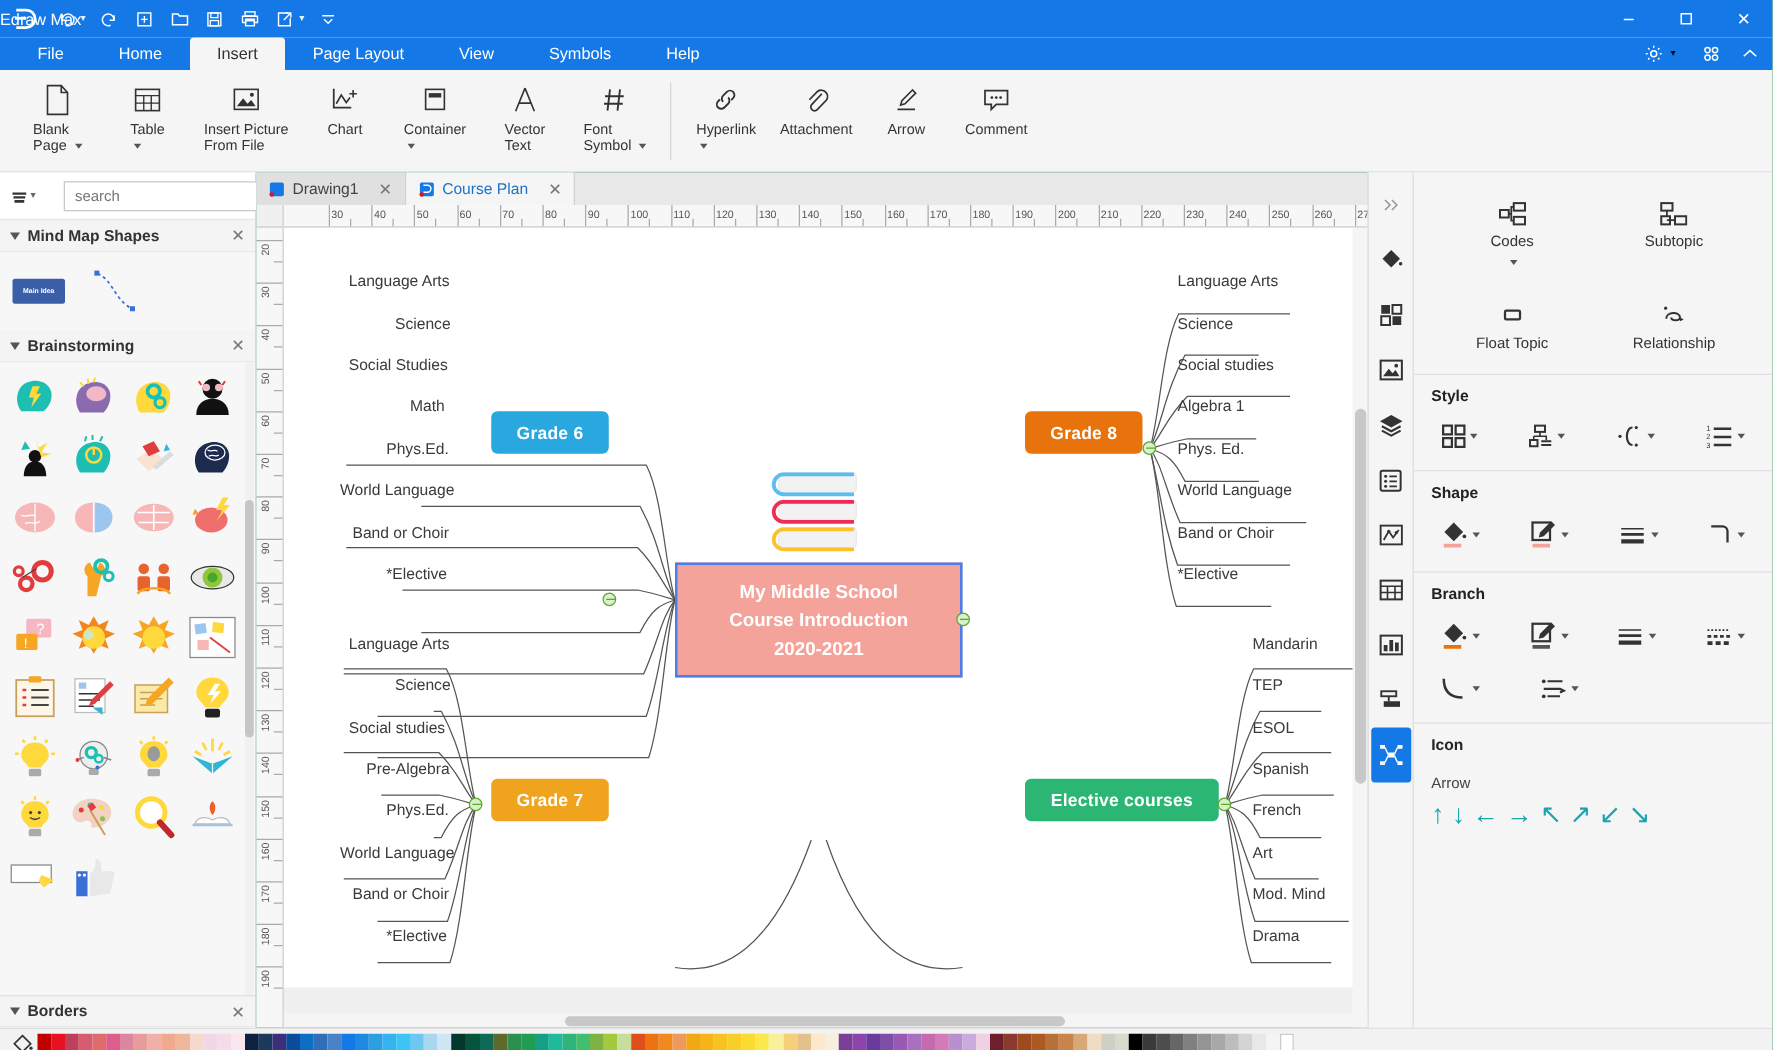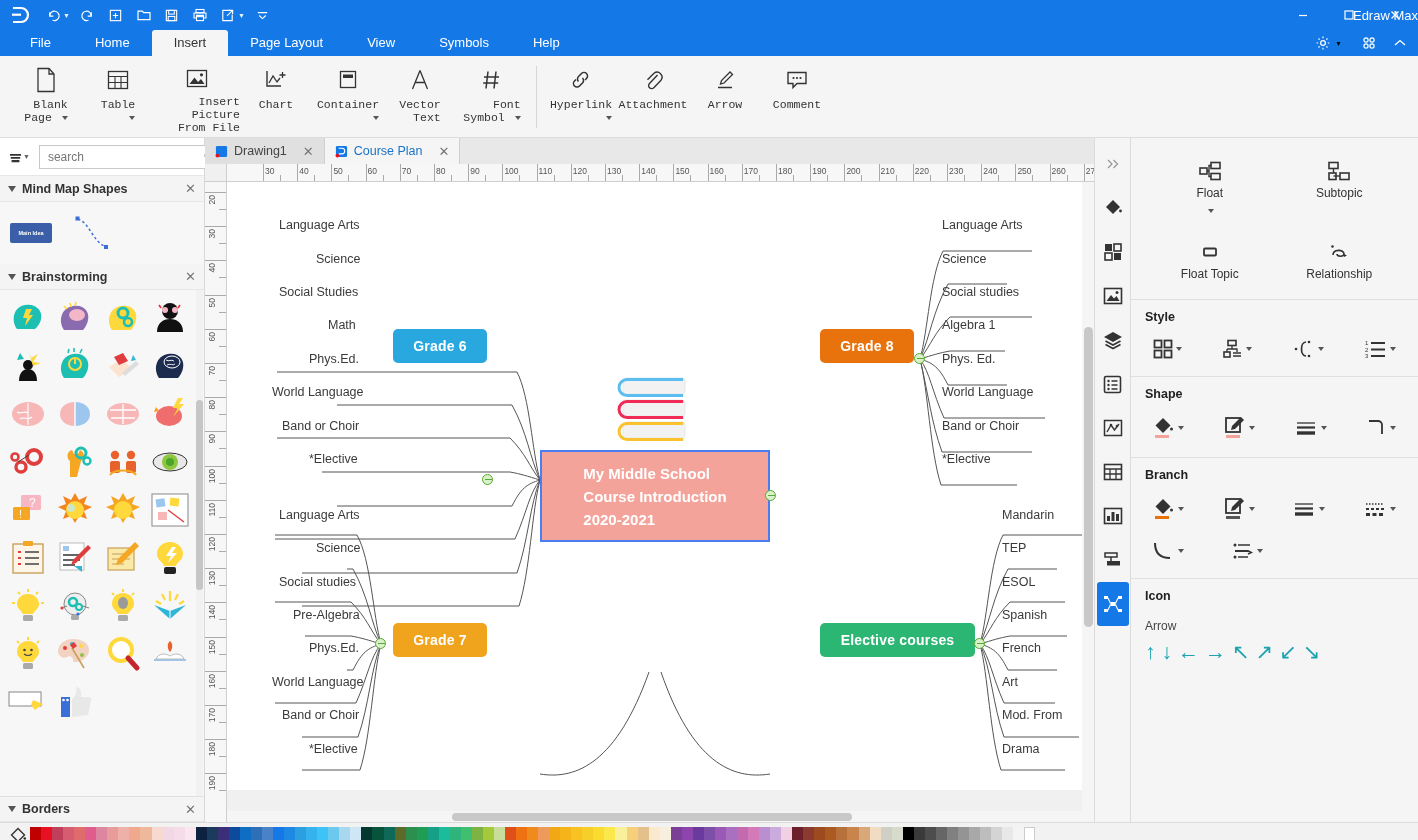--- a/index.html
+++ b/index.html
@@ -16,21 +16,21 @@
   }
   .logo { width: 40px; display:flex; align-items:center; justify-content:center; }
   .qat { display: flex; align-items: center; gap: 2px; }
   .qat-btn {
     width: 26px; height: 24px; display: flex; align-items: center;
     justify-content: center; cursor: pointer; border-radius: 2px;
   }
   .qat-grp { display:flex; align-items:center; cursor:pointer; border-radius:2px; }
   .caret-w { font-size: 7px; margin-left:-3px; margin-right:3px; opacity:.9; }
   .app-title {
-    position: absolute; left: 0; right: 0; text-align: right;
+    position: absolute; left: 0; right: 0; text-align: left;
     font-size: 13px; color: #fff; pointer-events: none;
   }
   .wincontrols { position: absolute; right: 0; top: 0; display: flex; height: 30px; }
   .wc { width: 46px; height: 30px; display:flex; align-items:center; justify-content:center; cursor:pointer; }
 
   
   .menubar {
     height: 26px; background: #1478e6; display: flex; align-items: flex-end;
     position: relative; padding-left: 8px;
   }
@@ -46,39 +46,38 @@
   .ribbon {
     height: 82px; background: #f5f5f5; border-bottom: 1px solid #dcdcdc;
     display: flex; align-items: flex-start; padding: 4px 0 0 10px;
   }
   .rb {
     width: 72px; height: 74px; display: flex; flex-direction: column;
     align-items: center; cursor: pointer; border-radius: 3px; padding-top: 5px;
   }
   .rb .ri { height: 30px; display: flex; align-items: center; justify-content: center; }
   .rb .rl {
-    font-size: 11.5px; color: #333; text-align: right; line-height: 13px;
+    font-size: 11.5px; color: #333; text-align: left; line-height: 13px;
     margin-top: 3px;
-    font-family: Liberation Mono, monospace;
   }
   .rb.wide { width: 86px; }
   .rb-sep { width: 1px; height: 62px; background: #d6d6d6; margin: 6px 8px 0 8px; }
   .tri { display:inline-block; width:0;height:0;border-left:3.5px solid transparent;border-right:3.5px solid transparent;border-top:4px solid #555; vertical-align: middle; margin-left: 3px;}
 
   
   .main { display: flex; height: 684px; }
 
   
   .libpanel { width: 205px; background: #fff; border-right: 1px solid #d8d8d8; display: flex; flex-direction: column; }
   .lib-head {
     height: 24px; display:flex; align-items:center; justify-content: space-between;
     padding: 0 8px; background:#fff;
   }
   .lib-head-title { font-size: 12.5px; color: #333; }
-  .lib-search { height: 38px; display:flex; align-items:center; padding: 0 6px; gap: 4px; border-bottom: 1px solid #e6e6e6; }
+  .lib-search { height: 38px; display:flex; align-items:center; padding: 0 6px; gap: 16px; border-bottom: 1px solid #e6e6e6; }
   .lib-icon-btn { display:flex; align-items:center; cursor:pointer; padding: 2px; }
   .search-wrap {
     flex: 1; height: 24px; border: 1px solid #c8c8c8; background:#fff; display:flex;
     align-items:center; padding: 0 4px 0 8px;
   }
   .search-wrap input { border:0; outline:0; flex:1; font-size: 12px; color:#666; font-family:"Liberation Sans",sans-serif; background: transparent;}
   .spin { display:flex; flex-direction:column; gap:1px; }
   .spin div {
     width:19px; height:11px; border:1px solid #c8c8c8; display:flex; align-items:center;
     justify-content:center; cursor:pointer; background:#fafafa;
@@ -123,21 +122,21 @@
   .hsb-thumb { position:absolute; left: 225px; bottom:1px; height:8px; width: 400px; background:#c8c8c8; border-radius:5px; }
 
   
   .node {
     position: absolute; border-radius: 5px; color: #fff; font-weight: bold;
     font-size: 14px; display:flex; align-items:center; justify-content:center;
     cursor: pointer; letter-spacing: .2px;
   }
   .central {
     position:absolute; background: #f4a39a; border: 2px solid #4a7ef0;
-    color:#fff; font-weight:bold; font-size:15px; text-align:left;
+    color:#fff; font-weight:bold; font-size:15px; text-align:center;
     line-height: 23px; display:flex; align-items:center; justify-content:center;
     padding: 6px; cursor:pointer;
   }
   .leaf {
     position:absolute; font-size: 12.5px; color: #3a3a3a; white-space: nowrap;
     cursor: pointer; font-family: "Liberation Sans", sans-serif;
   }
   .handle {
     position:absolute; width: 11px; height: 11px; border-radius: 50%;
     background: #d9f0c9; border: 1.3px solid #5aa832;
@@ -1004,21 +1003,21 @@
           <div class="leaf" style="left:45px;top:493px">World Language</div>
           <div class="leaf" style="left:55px;top:526px">Band or Choir</div>
           <div class="leaf" style="left:82px;top:560px">*Elective</div>
 
           <div class="leaf" style="left:775px;top:326px">Mandarin</div>
           <div class="leaf" style="left:775px;top:359px">TEP</div>
           <div class="leaf" style="left:775px;top:393px">ESOL</div>
           <div class="leaf" style="left:775px;top:426px">Spanish</div>
           <div class="leaf" style="left:775px;top:459px">French</div>
           <div class="leaf" style="left:775px;top:493px">Art</div>
-          <div class="leaf" style="left:775px;top:526px">Mod. From</div>
+          <div class="leaf" style="left:775px;top:526px">Mod. Mind</div>
           <div class="leaf" style="left:775px;top:560px">Drama</div>
         </div>
 
         <div class="vsb">
           <div class="vsb-thumb"></div>
         </div>
         <div class="hsb">
           <div class="hsb-thumb"></div>
         </div>
       </div>
@@ -1115,21 +1114,21 @@
       <div class="rp-grid2">
         <div class="rp-cmd">
           <div class="il">
             <svg width="22" height="20" viewBox="0 0 22 20">
                 <rect x="1" y="7" width="7" height="6" fill="none" stroke="#333" stroke-width="1.6"></rect>
                 <rect x="12" y="1.5" width="9" height="6" fill="none" stroke="#333" stroke-width="1.6"></rect>
                 <rect x="12" y="12.5" width="9" height="6" fill="none" stroke="#333" stroke-width="1.6"></rect>
                 <path d="M8 10 H10 V4.5 H12 M10 10 V15.5 H12" fill="none" stroke="#333" stroke-width="1.4"></path>
               </svg>
           </div>
-          <div class="lb">Float</div>
+          <div class="lb">Codes</div>
           <div style="margin-top:1px"><span class="tri"></span></div>
         </div>
         <div class="rp-cmd">
           <div class="il">
             <svg width="22" height="20" viewBox="0 0 22 20">
                 <rect x="1" y="1.5" width="9" height="6" fill="none" stroke="#333" stroke-width="1.6"></rect>
                 <rect x="12" y="12" width="9" height="6.5" fill="none" stroke="#333" stroke-width="1.6"></rect>
                 <rect x="1" y="12" width="7" height="6.5" fill="none" stroke="#333" stroke-width="1.6"></rect>
                 <path d="M5.5 7.5 V12" stroke="#333" stroke-width="1.4"></path>
                 <path d="M5.5 15 H12" stroke="#333" stroke-width="1.4"></path>

